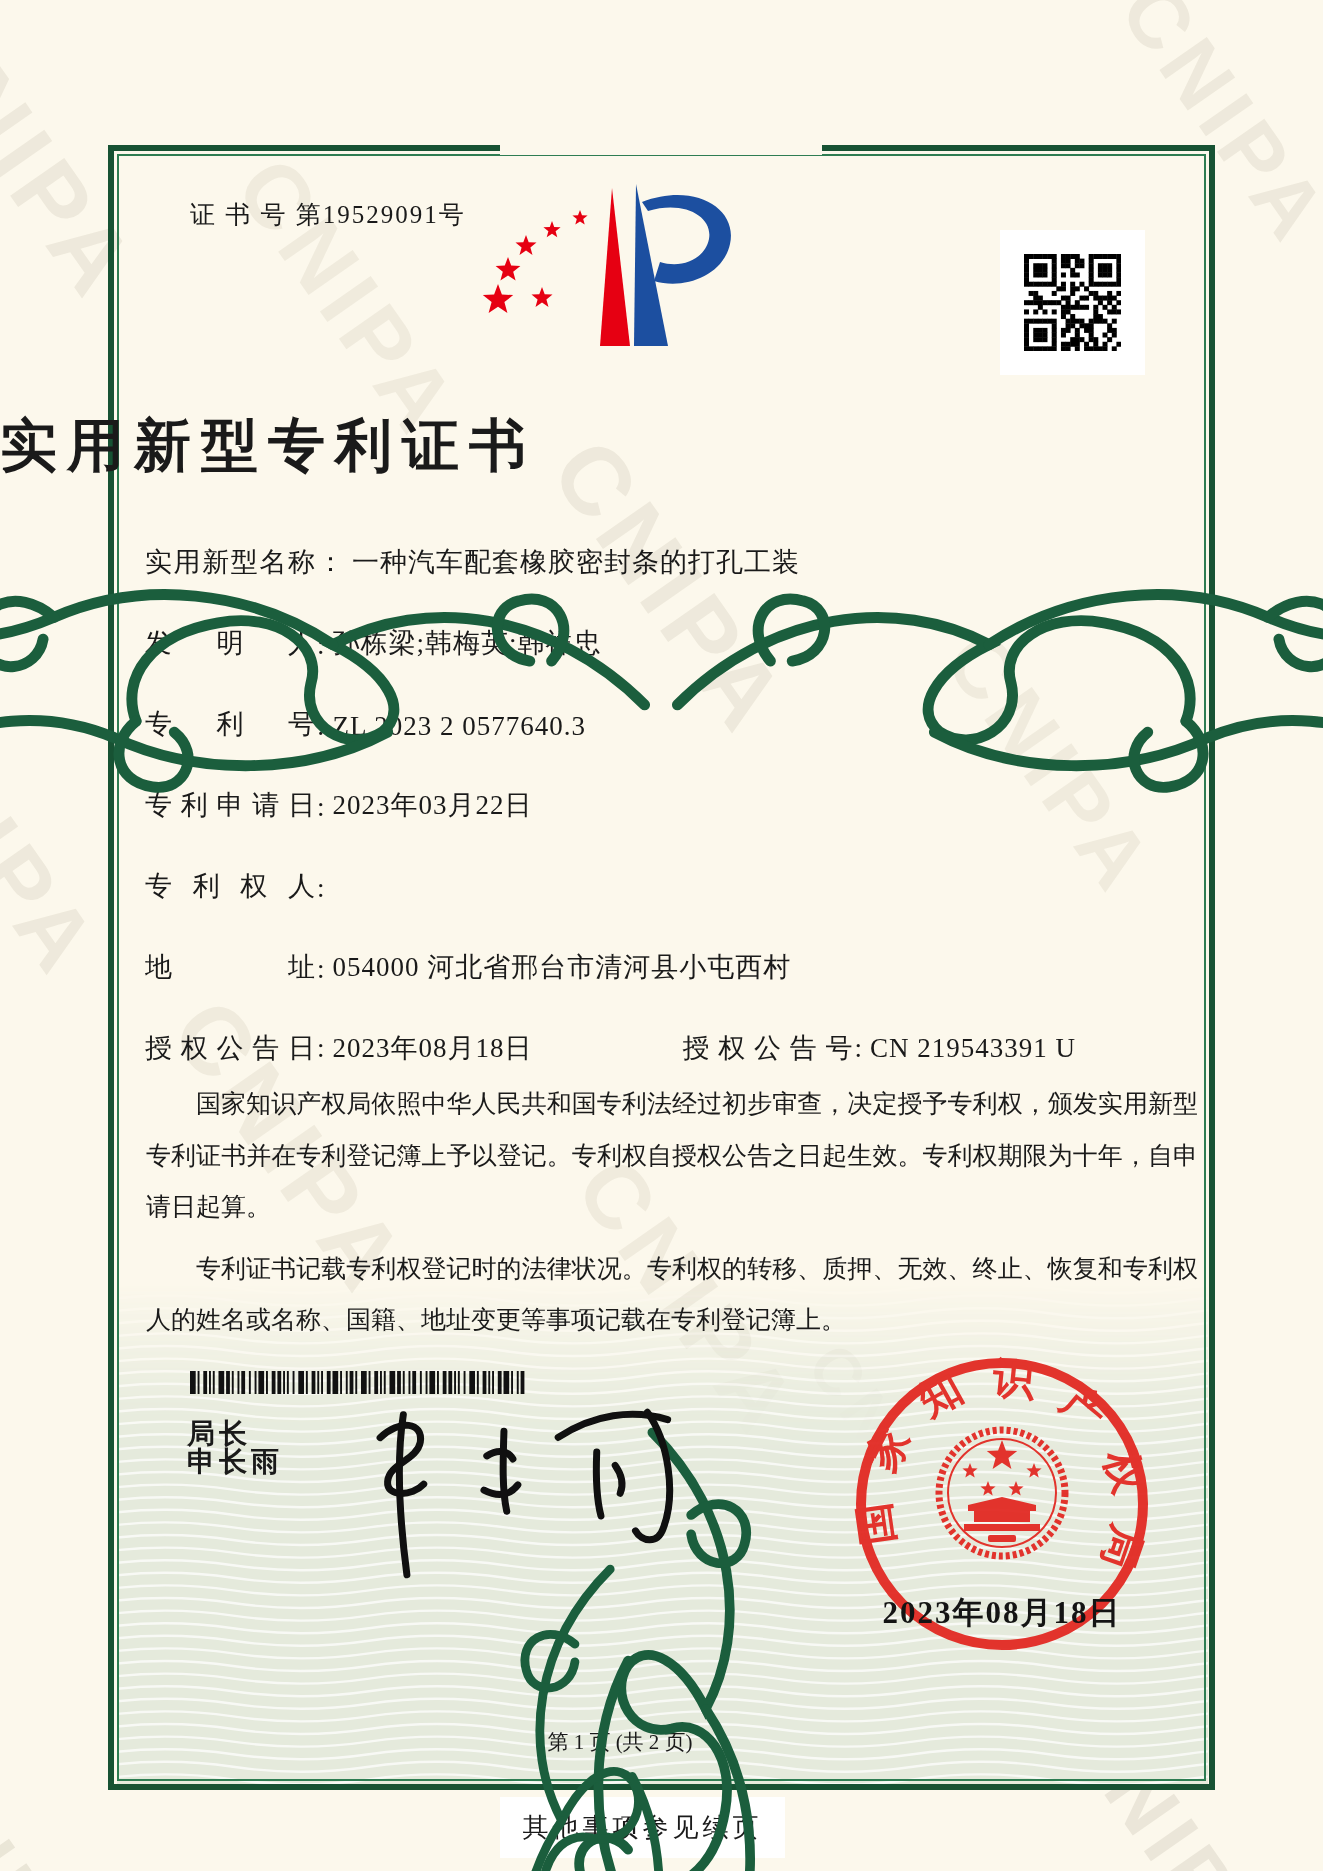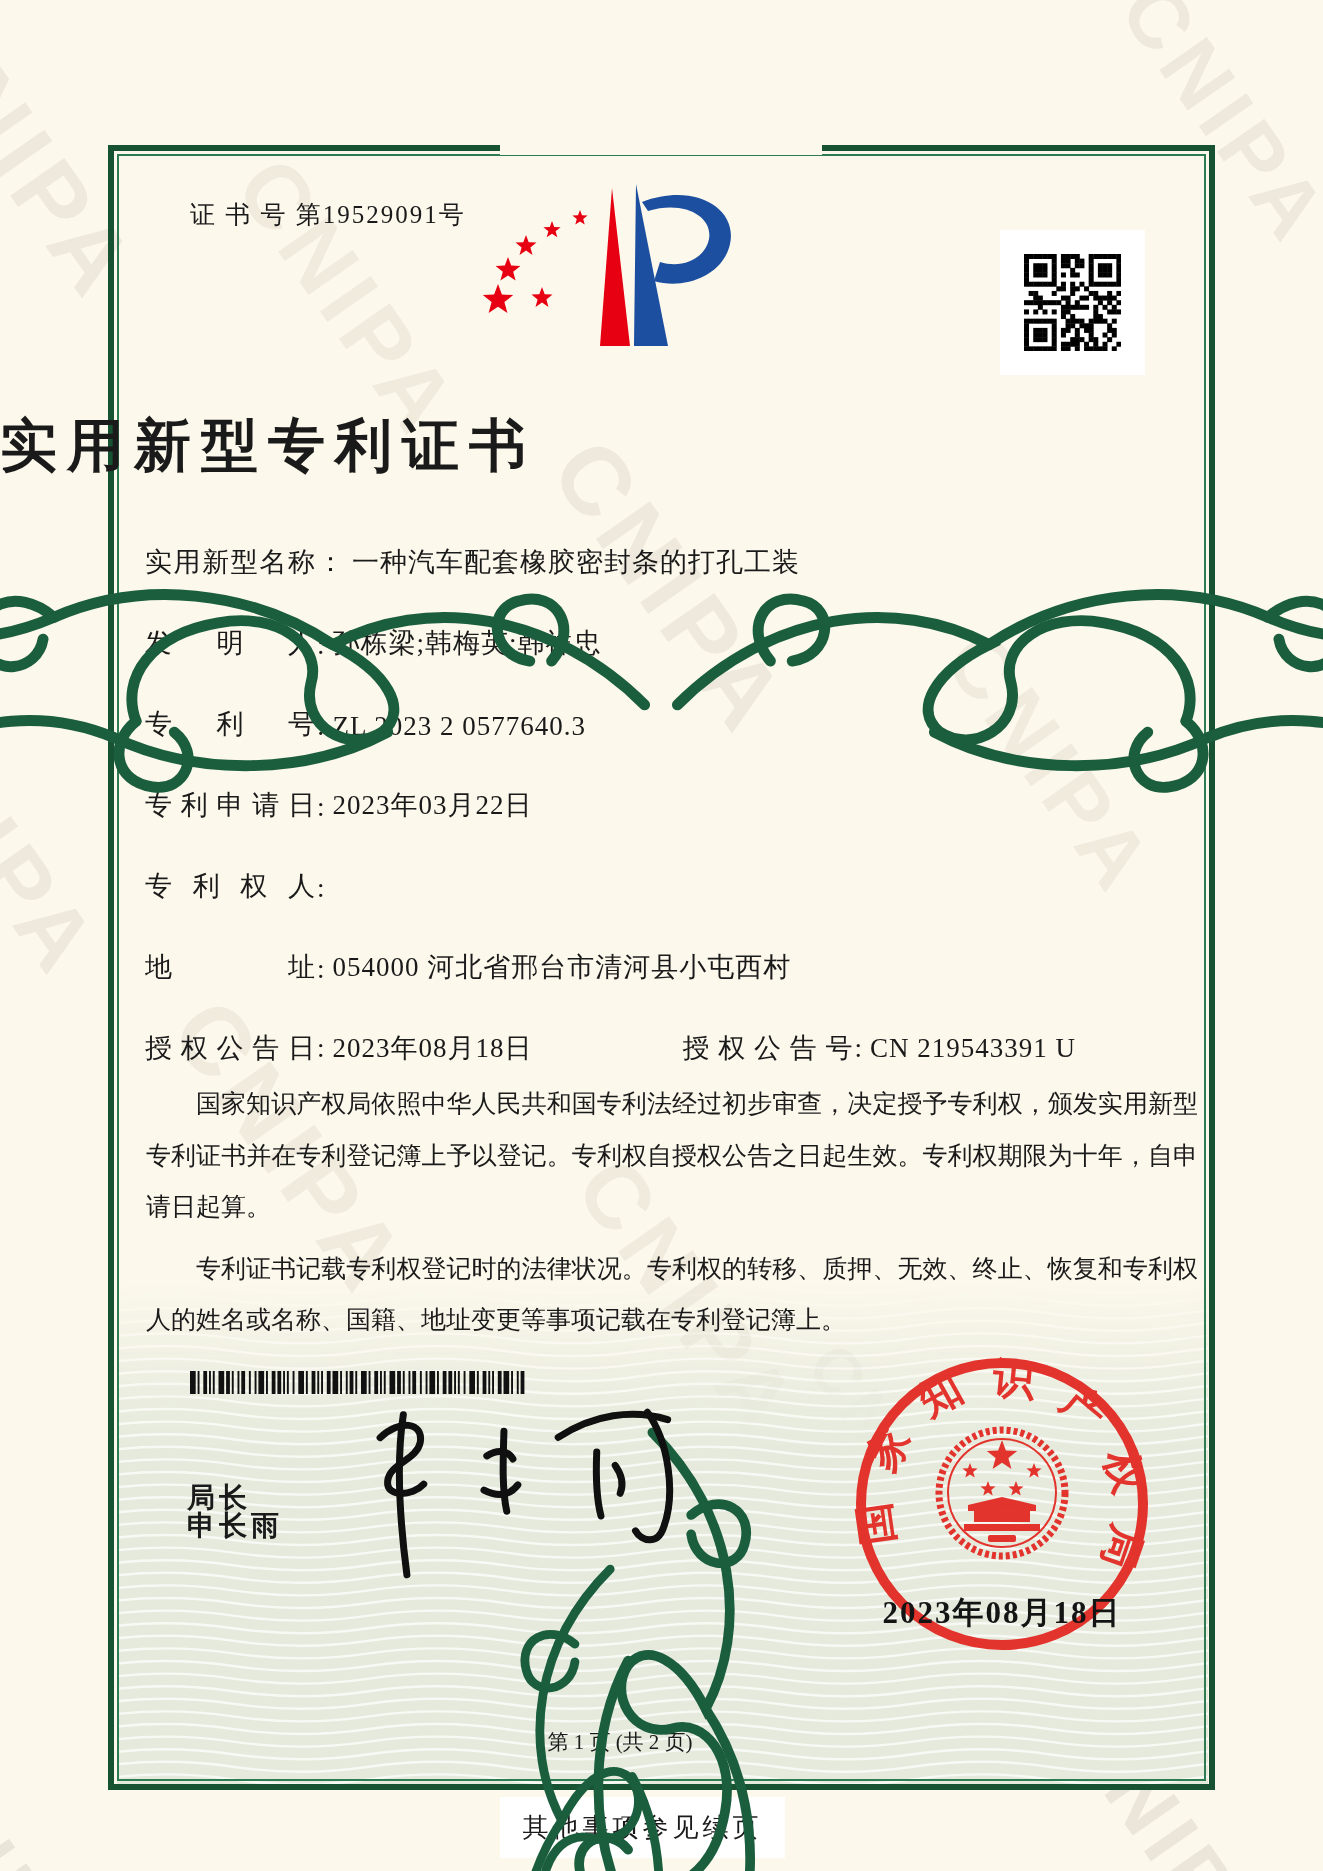--- a/index.html
+++ b/index.html
@@ -50,21 +50,21 @@
   .f-value{letter-spacing:1px;}
   .f-pair{display:flex; align-items:baseline;}
   .f-gap{width:150px;}
   
   .para{position:absolute; left:146px; top:1078px; width:1052px; z-index:5; font-size:25px; line-height:2.06;}
   .para p{margin:0 0 10px 0; text-indent:2em; text-align:justify;}
   
   .barcode{position:absolute; left:190px; top:1371px; z-index:5;}
   .signature{position:absolute; left:368px; top:1392px; z-index:6; transform:rotate(-2deg);}
   .director{
-    position:absolute; left:187px; top:1484px; z-index:5;
+    position:absolute; left:187px; top:1420px; z-index:5;
     font-family:"Liberation Sans","DejaVu Sans",sans-serif; font-weight:bold;
     font-size:28px; letter-spacing:4px; line-height:1.0;
   }
   .director .dname{}
   .seal{position:absolute; left:851px; top:1353px; width:302px; height:302px; z-index:6; opacity:.93;}
   .seal-date{
     position:absolute; left:872px; top:1592px; width:260px; z-index:7;
     text-align:center; font-size:31px; font-weight:600; letter-spacing:2px; color:#141414;
   }
   .footer-page{position:absolute; left:0; top:1728px; width:1240px; z-index:5; text-align:center; font-size:21px;}

